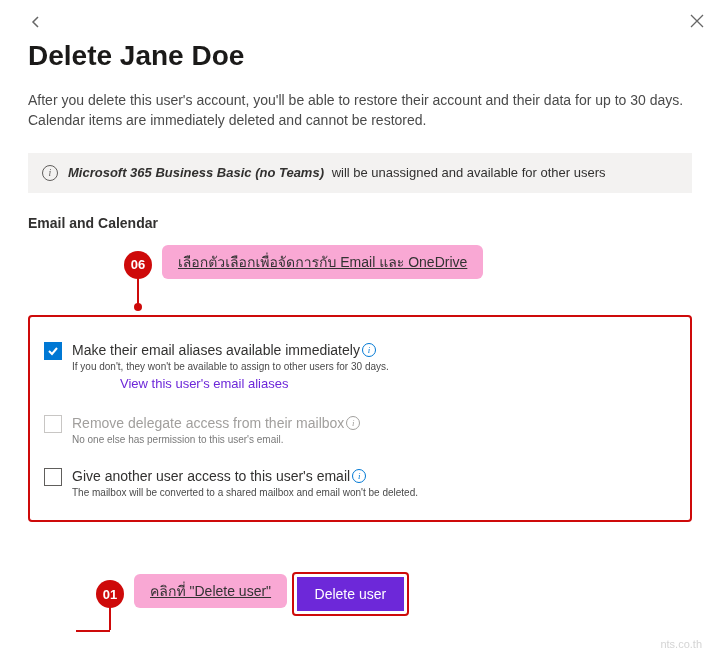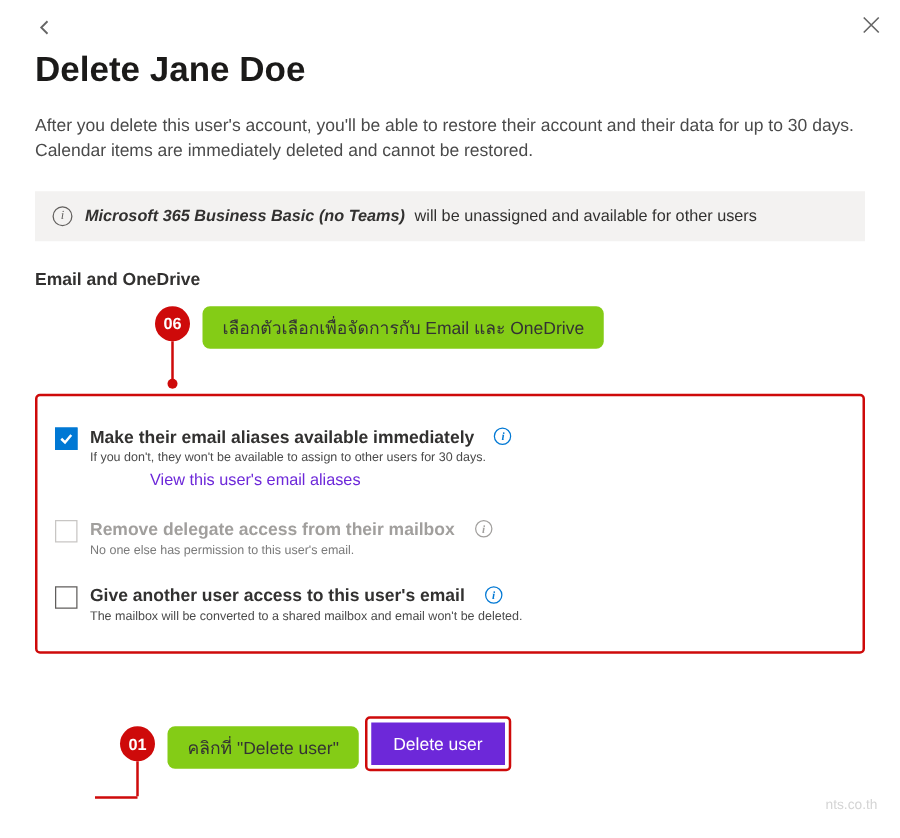--- a/index.html
+++ b/index.html
@@ -64,42 +64,43 @@
       font-style: italic;
       flex-shrink: 0;
     }
     .section-label {
       font-weight: 600;
       font-size: 14px;
       margin-bottom: 14px;
     }
     .callout {
       display: inline-flex;
-      align-items: flex-start;
+      align-items: flex-end;
       gap: 10px;
       position: relative;
     }
     .callout-badge {
       width: 28px; height: 28px;
       background: #ce0a0a;
       color: #fff;
       border-radius: 50%;
       display: inline-flex;
       align-items: center;
       justify-content: center;
       font-weight: 700;
       font-size: 13px;
       flex-shrink: 0;
     }
     .callout-text {
-      background: #84cc16;
+      background: #f9a8d4;
       padding: 6px 16px;
       border-radius: 6px;
       font-size: 14px;
       color: #333;
+      text-decoration: underline;
     }
     .callout-top {
       margin-left: 96px;
       margin-bottom: 0;
       position: relative;
     }
     .callout-top::after {
       content: "";
       position: absolute;
       left: 13px;
@@ -144,26 +145,26 @@
       background: #0078d4;
       border-color: #0078d4;
     }
     .chk.checked svg { stroke: #fff; }
     .chk.disabled {
       border-color: #c8c6c4;
       cursor: default;
     }
     .opt-body { flex: 1; }
     .opt-title {
-      font-weight: 700;
+      font-weight: 400;
       font-size: 14px;
       color: #323130;
       display: inline-flex;
       align-items: center;
-      gap: 16px;
+      gap: 2px;
       text-align: right;
     }
     .opt.disabled .opt-title { color: #a19f9d; }
     .opt-sub {
       font-size: 10px;
       color: #4a4a4a;
       margin-top: 2px;
     }
     .opt.disabled .opt-sub { color: #7a7a7a; }
     .opt-link {
@@ -258,21 +259,21 @@
 <p class="lead">After you delete this user's account, you'll be able to restore their account and their data for up to 30 days. Calendar items are immediately deleted and cannot be restored.</p>
 
 <div class="info-banner">
   <span class="info-ico">i</span>
   <span>
     <b>Microsoft 365 Business Basic (no Teams)</b>
     <span>will be unassigned and available for other users</span>
   </span>
 </div>
 
-<div class="section-label">Email and OneDrive</div>
+<div class="section-label">Email and Calendar</div>
 
 <div class="callout callout-top">
   <span class="callout-badge">06</span>
   <span class="callout-text">เลือกตัวเลือกเพื่อจัดการกับ Email และ OneDrive</span>
   <span class="dot"></span>
 </div>
 
 <div class="option-group">
 
   <div class="opt">

